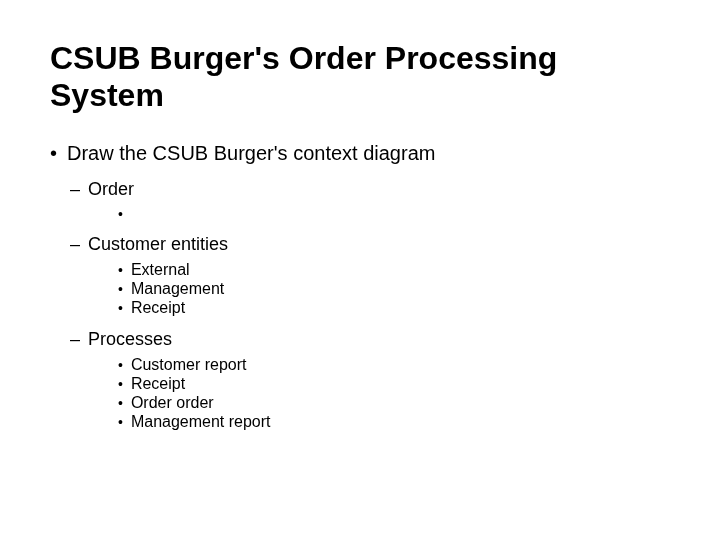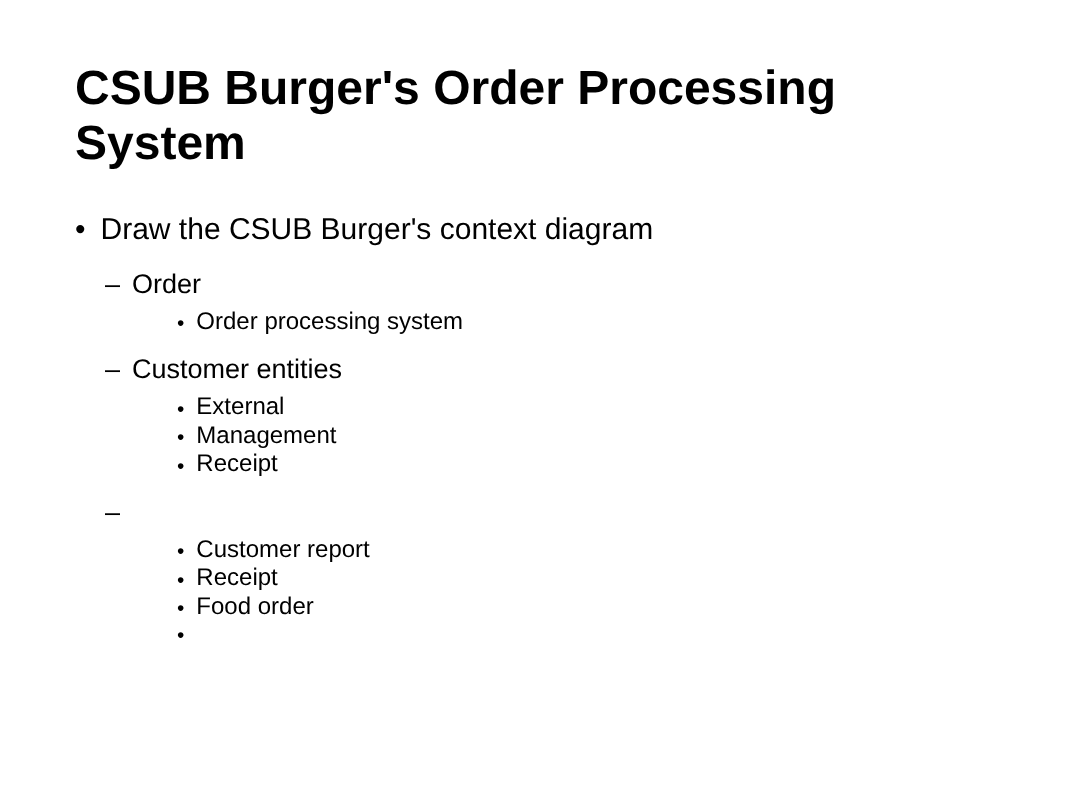--- a/index.html
+++ b/index.html
@@ -110,21 +110,20 @@
     <div class="sub-sections">
 
       <div class="sub-section">
         <div class="dash-item">
           <span class="dash">–</span>
           <span>Order</span>
         </div>
         <div class="sub-bullets">
           <div class="sub-bullet-item">
             <span class="sub-bullet-dot">•</span>
-            <span>Order processing system</span>
           </div>
         </div>
       </div>
 
       <div class="sub-section">
         <div class="dash-item">
           <span class="dash">–</span>
           <span>Customer entities</span>
         </div>
         <div class="sub-bullets">
@@ -139,35 +138,37 @@
           <div class="sub-bullet-item">
             <span class="sub-bullet-dot">•</span>
             <span>Receipt</span>
           </div>
         </div>
       </div>
 
       <div class="sub-section">
         <div class="dash-item">
           <span class="dash">–</span>
+          <span>Processes</span>
         </div>
         <div class="sub-bullets">
           <div class="sub-bullet-item">
             <span class="sub-bullet-dot">•</span>
             <span>Customer report</span>
           </div>
           <div class="sub-bullet-item">
             <span class="sub-bullet-dot">•</span>
             <span>Receipt</span>
           </div>
           <div class="sub-bullet-item">
             <span class="sub-bullet-dot">•</span>
-            <span>Food order</span>
+            <span>Order order</span>
           </div>
           <div class="sub-bullet-item">
             <span class="sub-bullet-dot">•</span>
+            <span>Management report</span>
           </div>
         </div>
       </div>
 
     </div>
   </div>
 </div>
 
 </body></html>

